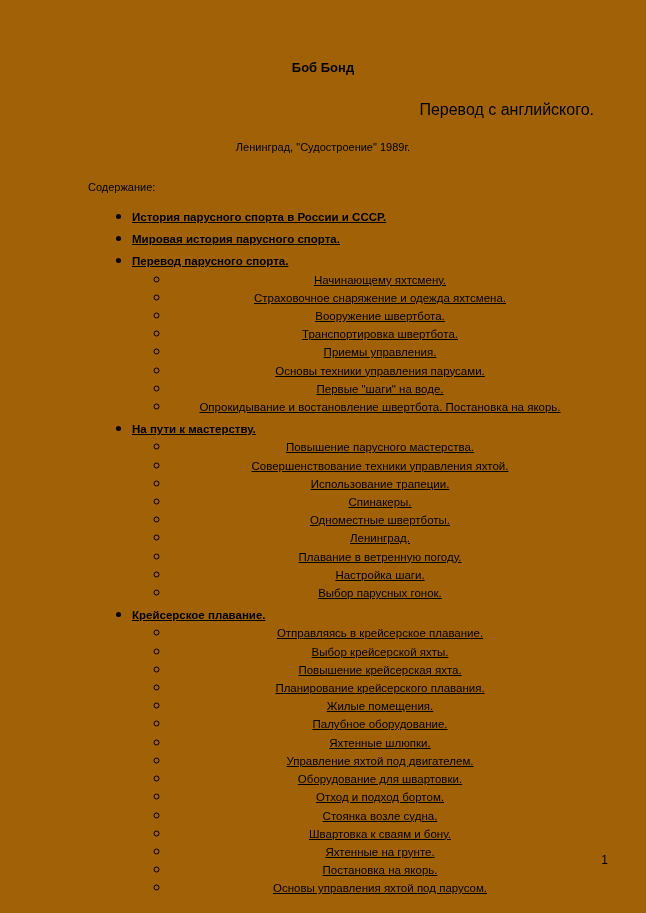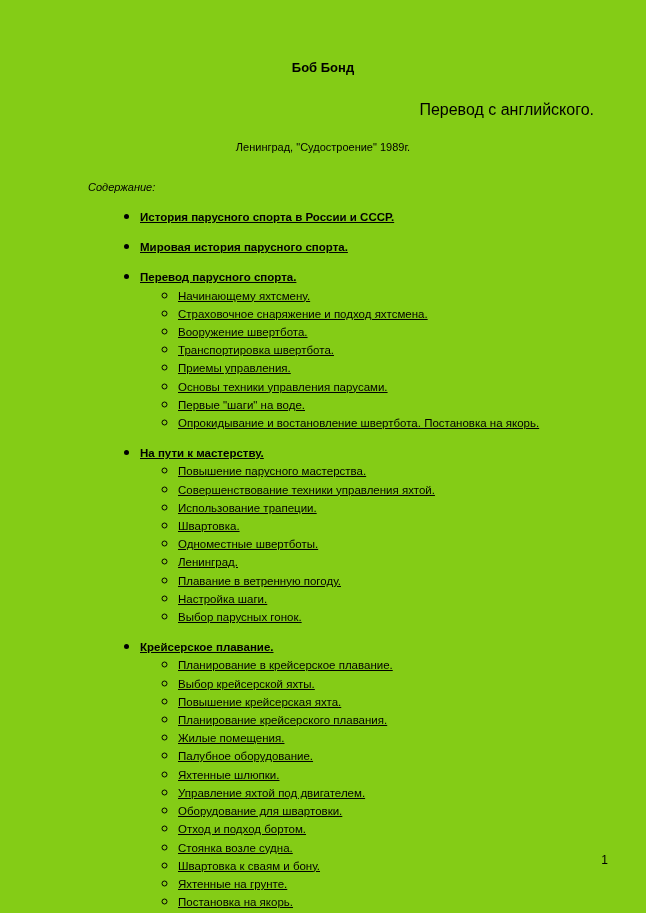--- a/index.html
+++ b/index.html
@@ -7,21 +7,21 @@
     padding: 0;
     background: #9a9a9a;
   }
   body {
     font-family: "Liberation Sans", sans-serif;
   }
   .page {
     position: relative;
     width: 646px;
     height: 913px;
-    background: #84cc16;
+    background: #a16207;
     margin: 0 auto;
     box-sizing: border-box;
     overflow: hidden;
   }
   .content {
     padding: 46px 52px 0 52px;
   }
   .author {
     text-align: center;
     font-weight: bold;
@@ -44,36 +44,36 @@
     margin: 26px 0 0 0;
   }
   .imprint {
     text-align: center;
     font-size: 11px;
     color: #000;
     margin: 22px 0 0 0;
   }
   .toc-heading {
     font-size: 11px;
-    font-style: italic;
     color: #000;
     margin: 28px 0 0 36px;
   }
   ul.level1 {
     list-style-type: disc;
     margin: 14px 0 0 0;
     padding-left: 76px;
   }
   ul.level2 {
     list-style-type: circle;
     margin: 0;
     padding-left: 38px;
+    text-align: center;
   }
   ul.level1 > li {
-    margin: 12px;
+    margin: 4px;
     padding: 0;
   }
   ul.level2 > li {
     margin: 0;
     padding: 0;
   }
   .lnk {
     font-size: 11.5px;
     color: #000;
     text-decoration: underline;
@@ -98,41 +98,41 @@
   <div class="content">
     <div class="author">Боб Бонд</div>
     <div class="subtitle">Перевод с английского.</div>
     <div class="imprint">Ленинград, "Судостроение" 1989г.</div>
     <div class="toc-heading">Содержание:</div>
     <ul class="level1" id="toc-root">
         <li><a class="lnk" href="#">История парусного спорта в России и СССР.</a></li>
         <li><a class="lnk" href="#">Мировая история парусного спорта.</a></li>
         <li><a class="lnk" href="#">Перевод парусного спорта.</a><ul class="level2">
             <li><a class="lnk" href="#">Начинающему яхтсмену.</a></li>
-            <li><a class="lnk" href="#">Страховочное снаряжение и подход яхтсмена.</a></li>
+            <li><a class="lnk" href="#">Страховочное снаряжение и одежда яхтсмена.</a></li>
             <li><a class="lnk" href="#">Вооружение швертбота.</a></li>
             <li><a class="lnk" href="#">Транспортировка швертбота.</a></li>
             <li><a class="lnk" href="#">Приемы управления.</a></li>
             <li><a class="lnk" href="#">Основы техники управления парусами.</a></li>
             <li><a class="lnk" href="#">Первые "шаги" на воде.</a></li>
             <li><a class="lnk" href="#">Опрокидывание и востановление швертбота. Постановка на якорь.</a></li>
           </ul></li>
         <li><a class="lnk" href="#">На пути к мастерству.</a><ul class="level2">
             <li><a class="lnk" href="#">Повышение парусного мастерства.</a></li>
             <li><a class="lnk" href="#">Совершенствование техники управления яхтой.</a></li>
             <li><a class="lnk" href="#">Использование трапеции.</a></li>
-            <li><a class="lnk" href="#">Швартовка.</a></li>
+            <li><a class="lnk" href="#">Спинакеры.</a></li>
             <li><a class="lnk" href="#">Одноместные швертботы.</a></li>
             <li><a class="lnk" href="#">Ленинград.</a></li>
             <li><a class="lnk" href="#">Плавание в ветренную погоду.</a></li>
             <li><a class="lnk" href="#">Настройка шаги.</a></li>
             <li><a class="lnk" href="#">Выбор парусных гонок.</a></li>
           </ul></li>
         <li><a class="lnk" href="#">Крейсерское плавание.</a><ul class="level2">
-            <li><a class="lnk" href="#">Планирование в крейсерское плавание.</a></li>
+            <li><a class="lnk" href="#">Отправляясь в крейсерское плавание.</a></li>
             <li><a class="lnk" href="#">Выбор крейсерской яхты.</a></li>
             <li><a class="lnk" href="#">Повышение крейсерская яхта.</a></li>
             <li><a class="lnk" href="#">Планирование крейсерского плавания.</a></li>
             <li><a class="lnk" href="#">Жилые помещения.</a></li>
             <li><a class="lnk" href="#">Палубное оборудование.</a></li>
             <li><a class="lnk" href="#">Яхтенные шлюпки.</a></li>
             <li><a class="lnk" href="#">Управление яхтой под двигателем.</a></li>
             <li><a class="lnk" href="#">Оборудование для швартовки.</a></li>
             <li><a class="lnk" href="#">Отход и подход бортом.</a></li>
             <li><a class="lnk" href="#">Стоянка возле судна.</a></li>

